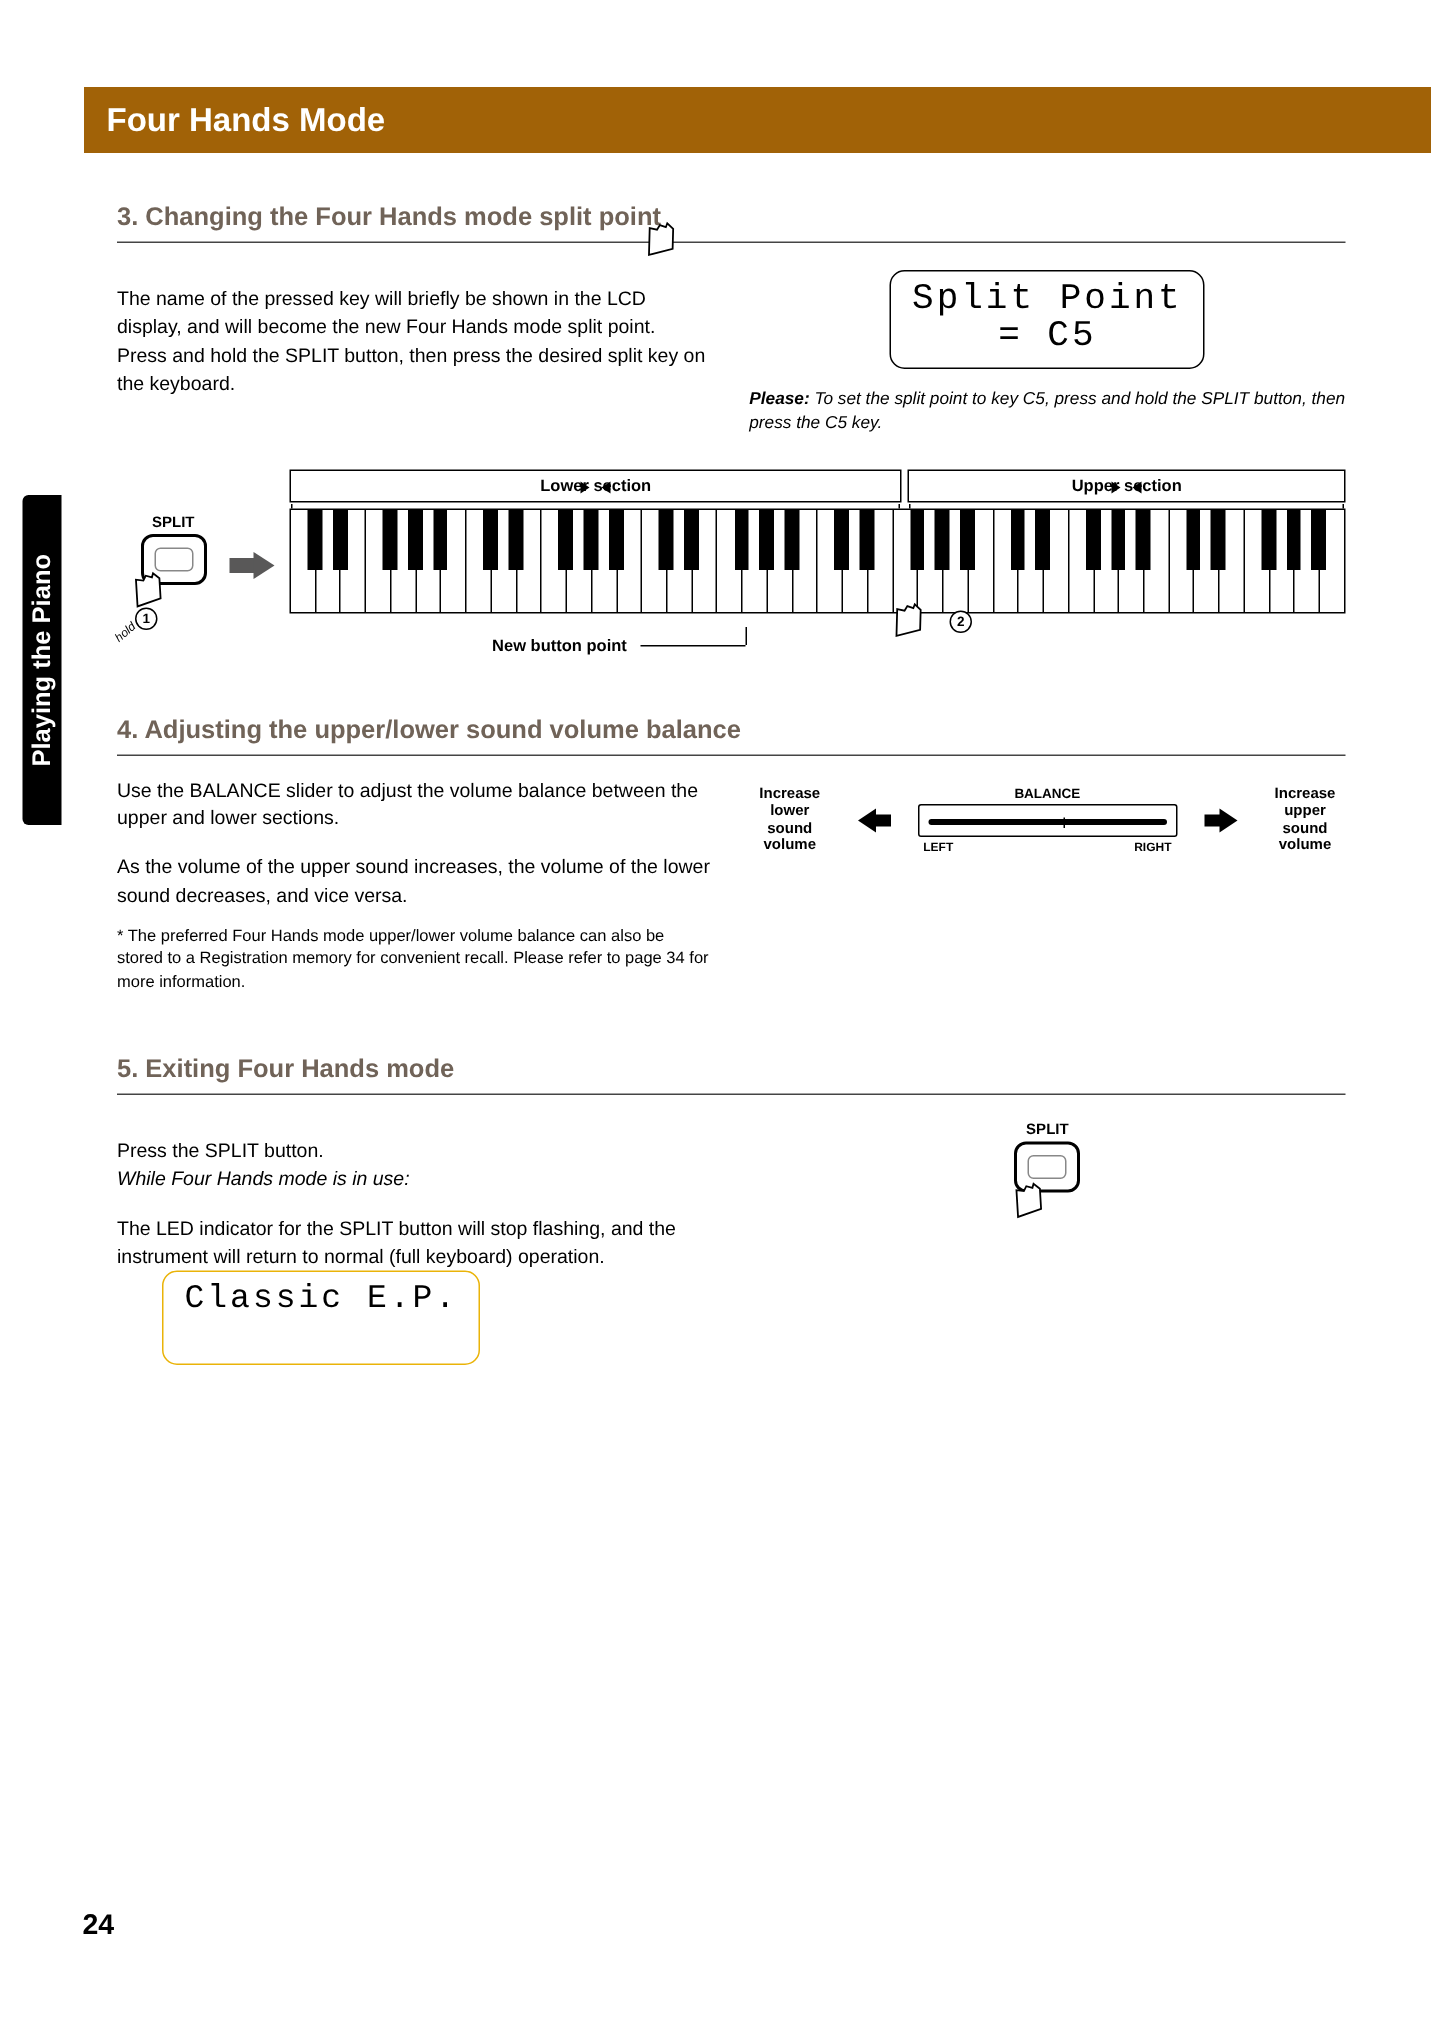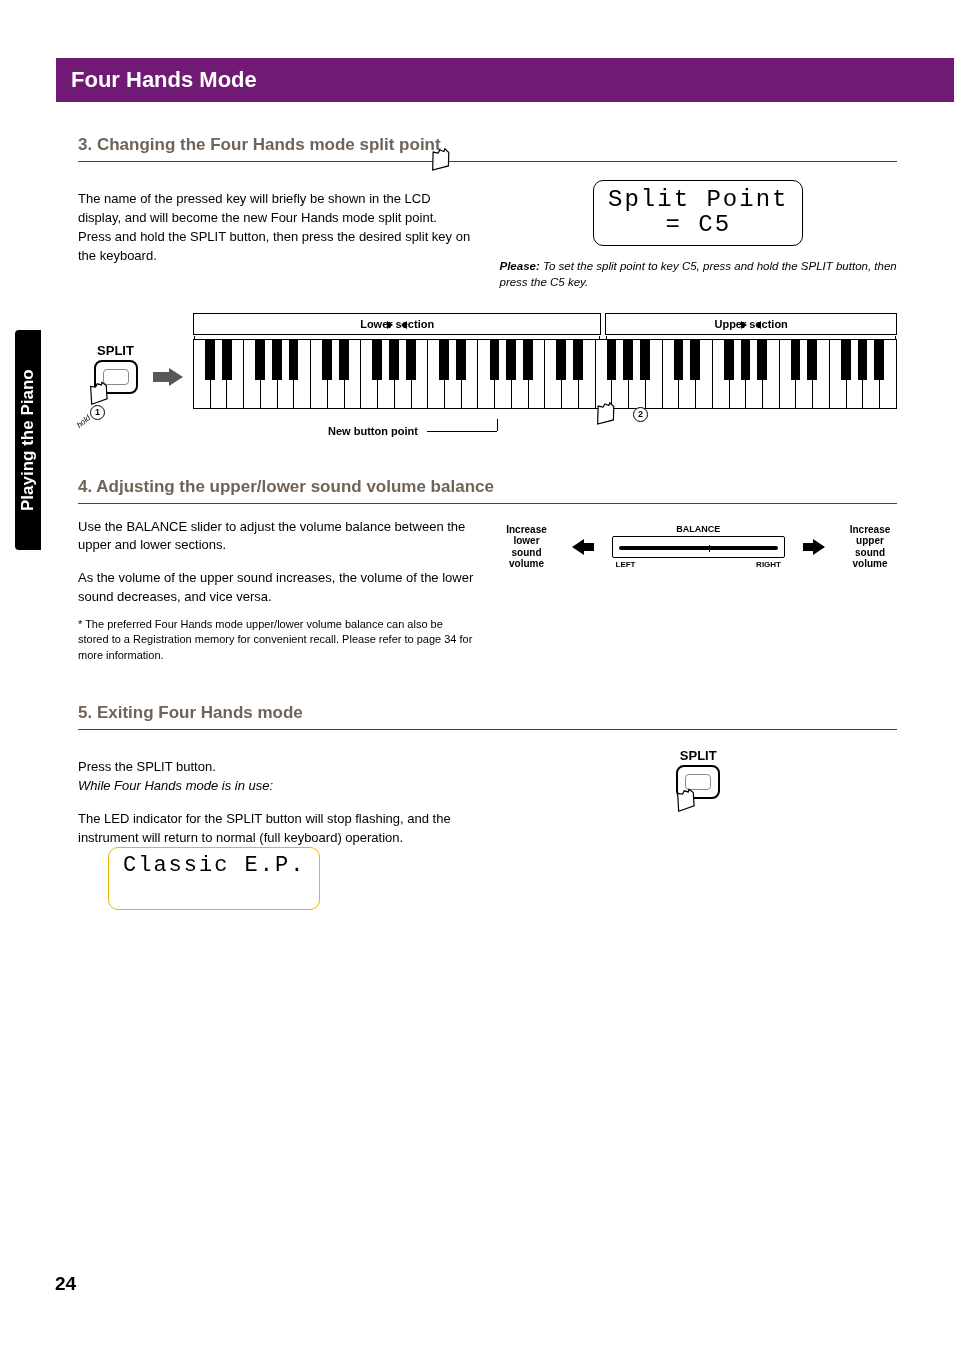--- a/index.html
+++ b/index.html
@@ -10,21 +10,21 @@
     position: relative;
     background: #fff;
     color: #000;
   }
   .header-bar {
     position: absolute;
     left: 56px;
     right: 0;
     top: 58px;
     height: 44px;
-    background: #701a75;
+    background: #a16207;
     display: flex;
     align-items: center;
     padding-left: 15px;
   }
   .header-bar span {
     color: #fff;
     font-size: 22px;
     font-weight: 600;
   }
   .side-tab {
@@ -106,21 +106,21 @@
     margin-top: 22px;
     display: flex;
     align-items: flex-start;
   }
   .split-btn-block {
     width: 75px;
     text-align: center;
     margin-top: 30px;
     position:relative;
   }
-  .split-btn-label { font-size: 13px; font-weight: 700; margin-bottom: 2px; }
+  .split-btn-label { font-size: 10px; font-weight: 700; margin-bottom: 2px; }
   .split-btn {
     width: 44px; height: 34px;
     border: 2px solid #000; border-radius: 8px;
     margin: 0 auto;
     display:flex;align-items:center;justify-content:center;
   }
   .split-btn-inner { width:26px;height:16px;border:1.5px solid #888;border-radius:4px; }
   .press-hand {
     position: absolute; left: 2px; top: 34px; transform: rotate(-30deg);
   }

